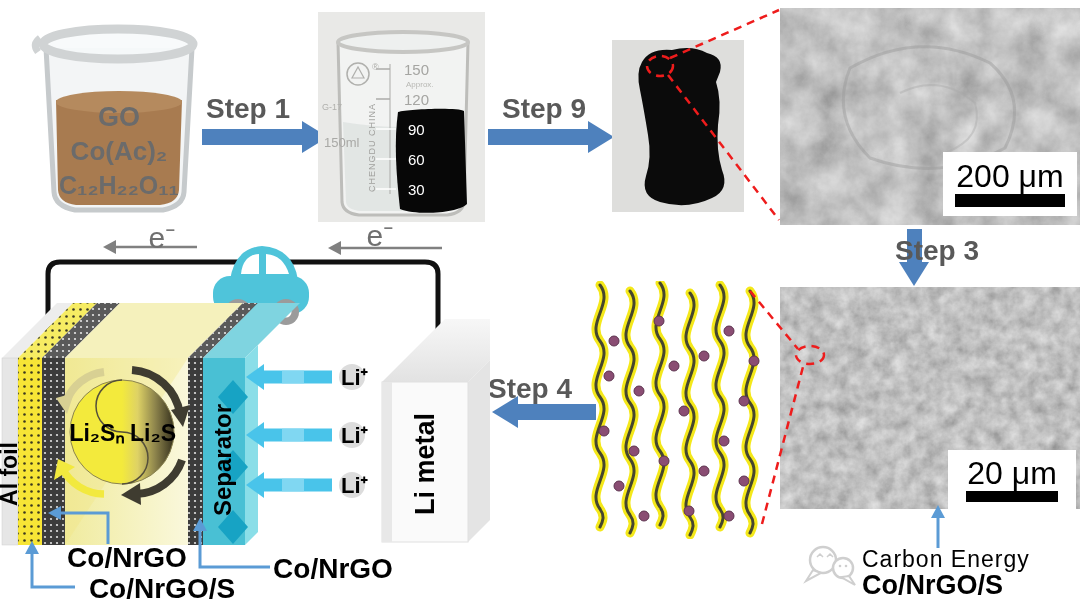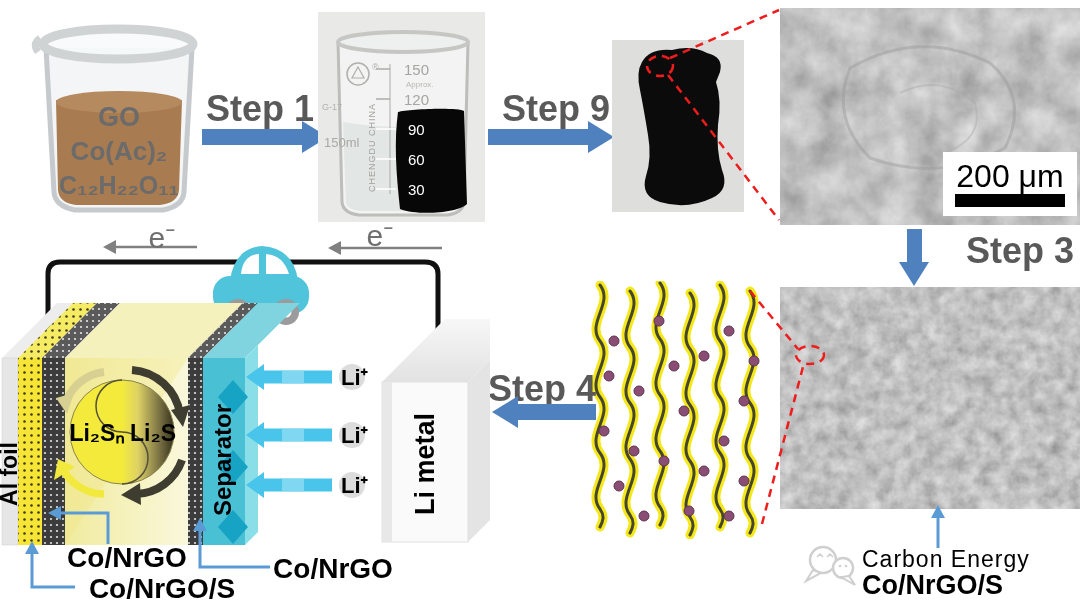--- a/index.html
+++ b/index.html
@@ -1,19 +1,19 @@
 <!DOCTYPE html>
 <html><head>
 <meta charset="utf-8">
 <style>
   html,body{margin:0;padding:0;background:#fff;}
   #canvas{position:relative;width:1080px;height:602px;background:#ffffff;overflow:hidden;
           font-family:"Liberation Sans",sans-serif;}
   .abs{position:absolute;}
-  .step-label{position:absolute;font-weight:bold;font-size:36px;color:#595959;line-height:30px;}
+  .step-label{position:absolute;font-weight:bold;font-size:28px;color:#595959;line-height:30px;}
   .bar{position:absolute;background:#4e81bd;}
   .tri-right{position:absolute;width:0;height:0;border-top:16px solid transparent;border-bottom:16px solid transparent;border-left:26px solid #4e81bd;}
   .tri-left{position:absolute;width:0;height:0;border-top:16px solid transparent;border-bottom:16px solid transparent;border-right:26px solid #4e81bd;}
   .tri-down{position:absolute;width:0;height:0;border-left:15px solid transparent;border-right:15px solid transparent;border-top:24px solid #4e81bd;}
   .scalebox{position:absolute;background:#ffffff;display:flex;flex-direction:column;align-items:center;justify-content:center;}
   .scalebox span{color:#000;font-size:32px;line-height:29px;}
   .scalebar{background:#000;margin-top:3px;}
   .watermark-text{position:absolute;color:#000000;font-size:23px;letter-spacing:1px;}
   .product-label{position:absolute;color:#000;font-size:27px;font-weight:bold;}
   svg{font-family:"Liberation Sans",sans-serif;}
@@ -91,38 +91,42 @@
     <path d="M70,60 Q140,20 210,55 Q250,90 225,140 Q160,175 90,150 Q50,110 70,60 Z" fill="none" stroke="#9a9a9a" stroke-width="3" opacity="0.45"></path>
     <path d="M120,85 Q160,65 195,95 Q205,130 165,145" fill="none" stroke="#a8a8a8" stroke-width="2" opacity="0.4"></path>
   </svg>
   <div class="scalebox" style="left:943px;top:152px;width:134px;height:64px;">
     <span>200 μm</span>
     <div class="scalebar" style="width:110px;height:13px;"></div>
   </div>
 
   <div class="bar" style="left:907px;top:229px;width:15px;height:35px;"></div>
   <div class="tri-down" style="left:899px;top:262px;"></div>
-  <div class="step-label" style="left:966px;top:236px;">Step 3</div>
+  <div class="step-label" style="left:895px;top:236px;">Step 3</div>
 
   <svg class="abs" style="left:780px;top:287px;" width="300" height="222" viewBox="0 0 300 222">
     <defs>
       <filter id="semNoise2" x="0" y="0" width="100%" height="100%">
         <feTurbulence type="fractalNoise" baseFrequency="0.07" numOctaves="4" seed="11"></feTurbulence>
         <feColorMatrix type="saturate" values="0"></feColorMatrix>
         <feComponentTransfer>
           <feFuncR type="linear" slope="0.7" intercept="0.18"></feFuncR>
           <feFuncG type="linear" slope="0.7" intercept="0.18"></feFuncG>
           <feFuncB type="linear" slope="0.7" intercept="0.18"></feFuncB>
           <feFuncA type="linear" slope="0" intercept="1"></feFuncA>
         </feComponentTransfer>
       </filter>
     </defs>
     <rect width="300" height="222" fill="#686868"></rect>
     <rect width="300" height="222" filter="url(#semNoise2)"></rect>
   </svg>
+  <div class="scalebox" style="left:948px;top:450px;width:128px;height:60px;">
+    <span>20 μm</span>
+    <div class="scalebar" style="width:92px;height:11px;"></div>
+  </div>
 
   <svg class="abs" style="left:584px;top:281px;" width="188" height="258" viewBox="0 0 188 258">
     <defs>
       <path id="wav" d="M0,0 c14,18 -14,38 0,56 c14,18 -14,38 0,56 c14,18 -14,38 0,56 c14,18 -14,38 0,56 c5,7 3,12 0,18"></path>
     </defs>
     <g stroke-linecap="round" fill="none">
       <g transform="translate(16,4)">
           <use href="#wav" stroke="#f4e81a" stroke-width="9"></use>
           <use href="#wav" stroke="#46462e" stroke-width="3"></use>
         </g>

